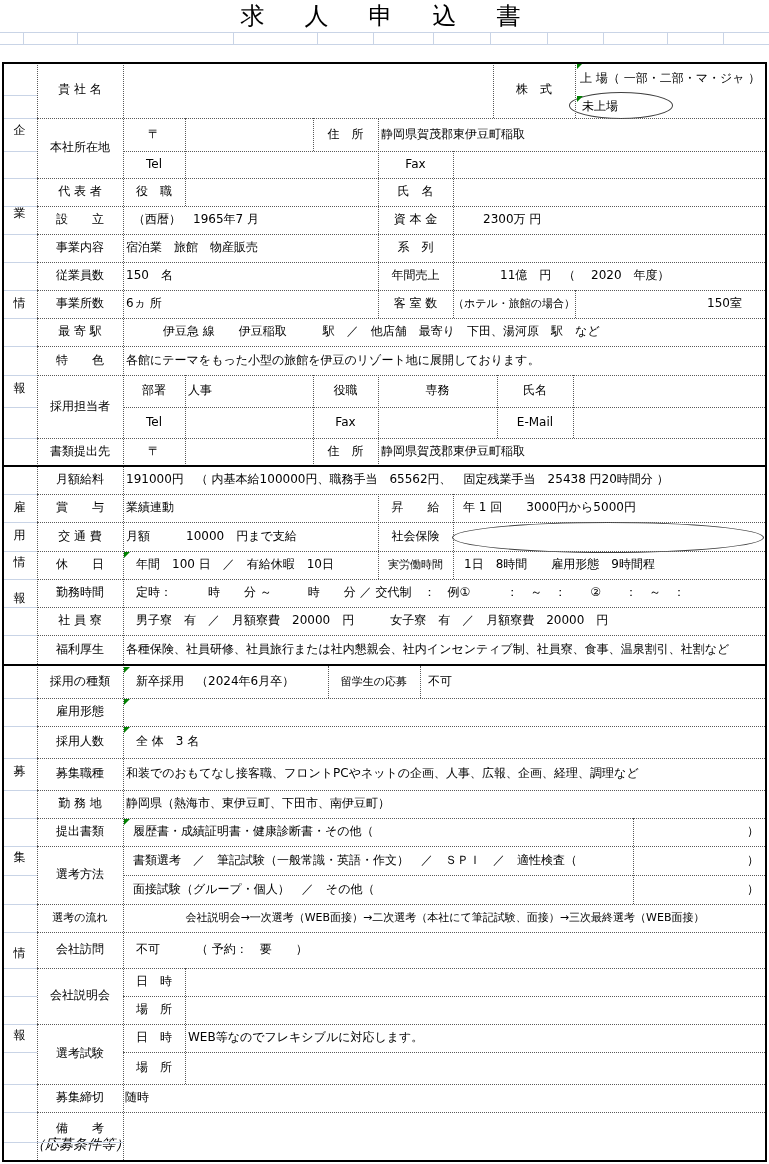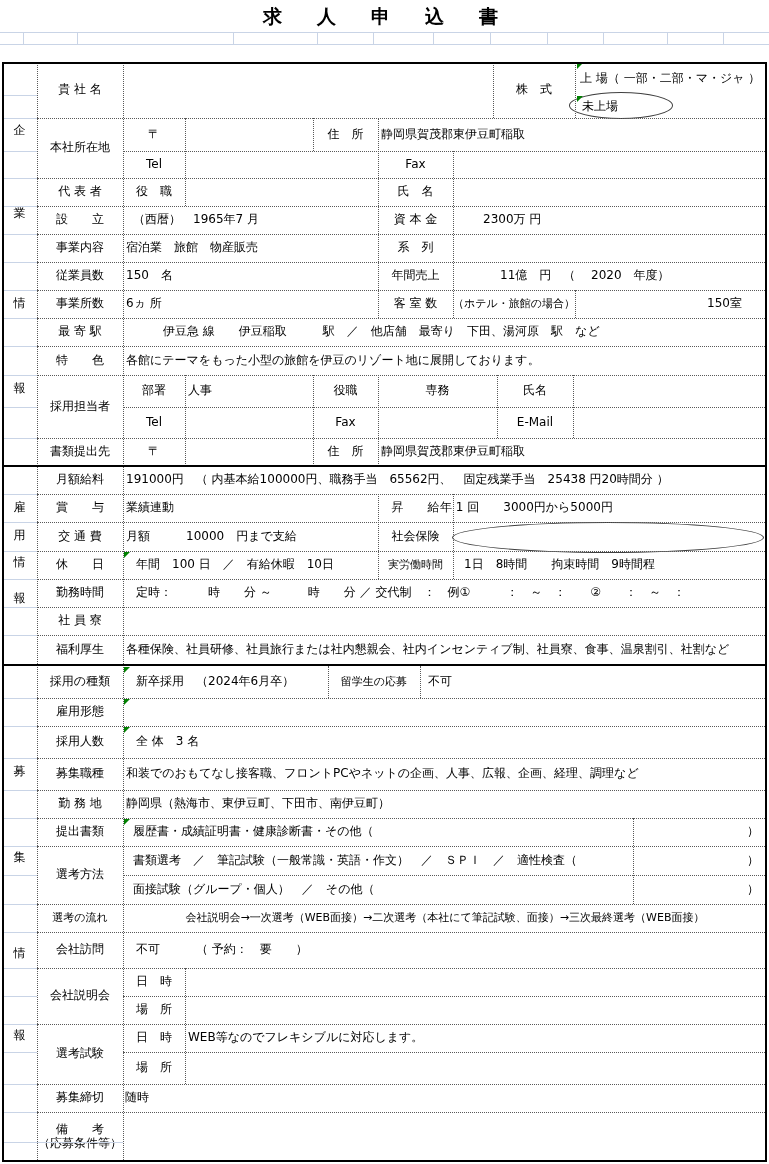--- a/index.html
+++ b/index.html
@@ -3,22 +3,22 @@
 <meta charset="utf-8">
 <style>
   html,body{margin:0;padding:0;background:#fff;}
   #page{position:relative;width:769px;height:1164px;background:#fff;overflow:hidden;
         font-family:"DejaVu Sans","Liberation Sans",sans-serif;color:#000;}
   .c{position:absolute;box-sizing:border-box;display:flex;align-items:center;
      font-size:12px;line-height:1.15;white-space:pre;overflow:hidden;}
   .ctr{justify-content:center;text-align:center;}
   .rgt{justify-content:flex-end;}
   .f11{font-size:11px;}
-  .f10{font-size:12px;}
-  .title{font-size:19px;font-weight:bold;letter-spacing:8px;}
+  .f10{font-size:14px;font-style:italic;}
+  .title{font-size:24px;font-weight:normal;letter-spacing:8px;}
   .hl{position:absolute;height:0;border-top:1px dotted #595959;}
   .vl{position:absolute;width:0;border-left:1px dotted #595959;}
   .hb{position:absolute;height:0;border-top:1px solid #c9d4e6;}
   .vb{position:absolute;width:0;border-left:1px solid #c9d4e6;}
   .hs{position:absolute;height:0;border-top:2px solid #000;}
   .vs{position:absolute;width:0;border-left:2px solid #000;}
   .tri{position:absolute;width:0;height:0;border-left:6px solid #008000;border-bottom:6px solid transparent;}
   .oval{position:absolute;border:1.5px solid #404040;border-radius:50%;background:transparent;}
   .col2{flex-direction:column;justify-content:center;}
 </style>
@@ -110,36 +110,37 @@
   <div class="c" style="left:185px;top:438px;width:128px;height:28px"></div>
   <div class="c ctr" style="left:313px;top:438px;width:65px;height:28px">住　所</div>
   <div class="c" style="left:381px;top:438px;width:386px;height:28px">静岡県賀茂郡東伊豆町稲取</div>
 
   <div class="c ctr" style="left:37px;top:466px;width:86px;height:28px">月額給料</div>
   <div class="c" style="left:126px;top:466px;width:641px;height:28px">191000円　（ 内基本給100000円、職務手当　65562円、　固定残業手当　25438 円20時間分 ）</div>
 
   <div class="c ctr" style="left:37px;top:494px;width:86px;height:28px">賞　　与</div>
   <div class="c" style="left:126px;top:494px;width:252px;height:28px">業績連動</div>
   <div class="c ctr" style="left:378px;top:494px;width:75px;height:28px">昇　　給</div>
-  <div class="c" style="left:440px;top:494px;width:306px;height:28px">年 1 回　　3000円から5000円</div>
+  <div class="c" style="left:463px;top:494px;width:306px;height:28px">年 1 回　　3000円から5000円</div>
 
   <div class="c ctr" style="left:37px;top:522px;width:86px;height:29px">交 通 費</div>
   <div class="c" style="left:126px;top:522px;width:252px;height:29px">月額　　　10000　円まで支給</div>
   <div class="c ctr" style="left:378px;top:522px;width:75px;height:29px">社会保険</div>
   <div class="oval" style="left:452px;top:522px;width:310px;height:29px"></div>
 
   <div class="c ctr" style="left:37px;top:551px;width:86px;height:28px">休　　日</div>
   <div class="c" style="left:136px;top:551px;width:242px;height:28px">年間　100 日　／　有給休暇　10日</div>
   <div class="c ctr f11" style="left:378px;top:551px;width:75px;height:28px">実労働時間</div>
-  <div class="c" style="left:464px;top:551px;width:303px;height:28px">1日　8時間　　拘束時間　9時間程</div>
+  <div class="c" style="left:464px;top:551px;width:303px;height:28px">1日　8時間　　雇用形態　9時間程</div>
 
   <div class="c ctr" style="left:37px;top:579px;width:86px;height:28px">勤務時間</div>
   <div class="c" style="left:136px;top:579px;width:631px;height:28px">定時：　　　時　　分 ～　　　時　　分 ／ 交代制　：　例①　　　：　～　：　　②　　：　～　：</div>
 
   <div class="c ctr" style="left:37px;top:607px;width:86px;height:28px">社 員 寮</div>
+  <div class="c" style="left:136px;top:607px;width:631px;height:28px">男子寮　有　／　月額寮費　20000　円　　　女子寮　有　／　月額寮費　20000　円</div>
 
   <div class="c ctr" style="left:37px;top:635px;width:86px;height:30px">福利厚生</div>
   <div class="c" style="left:126px;top:635px;width:641px;height:30px">各種保険、社員研修、社員旅行または社内懇親会、社内インセンティブ制、社員寮、食事、温泉割引、社割など</div>
 
   <div class="c ctr" style="left:37px;top:666px;width:86px;height:32px">採用の種類</div>
   <div class="c" style="left:136px;top:666px;width:192px;height:32px">新卒採用　（2024年6月卒）</div>
   <div class="c ctr f11" style="left:328px;top:666px;width:92px;height:32px">留学生の応募</div>
   <div class="c" style="left:428px;top:666px;width:339px;height:32px">不可</div>
 
   <div class="c ctr" style="left:37px;top:698px;width:86px;height:28px">雇用形態</div>

